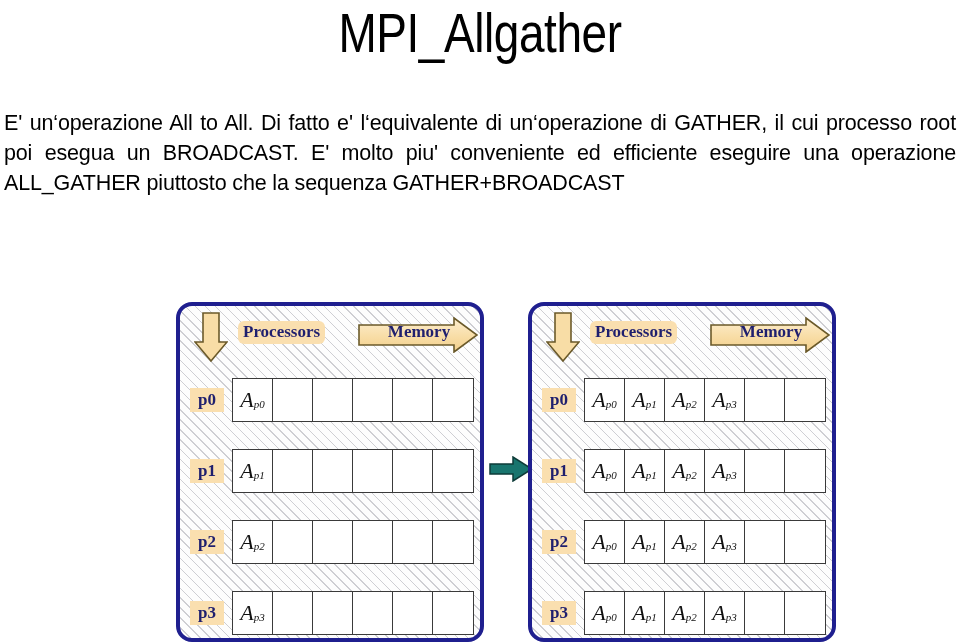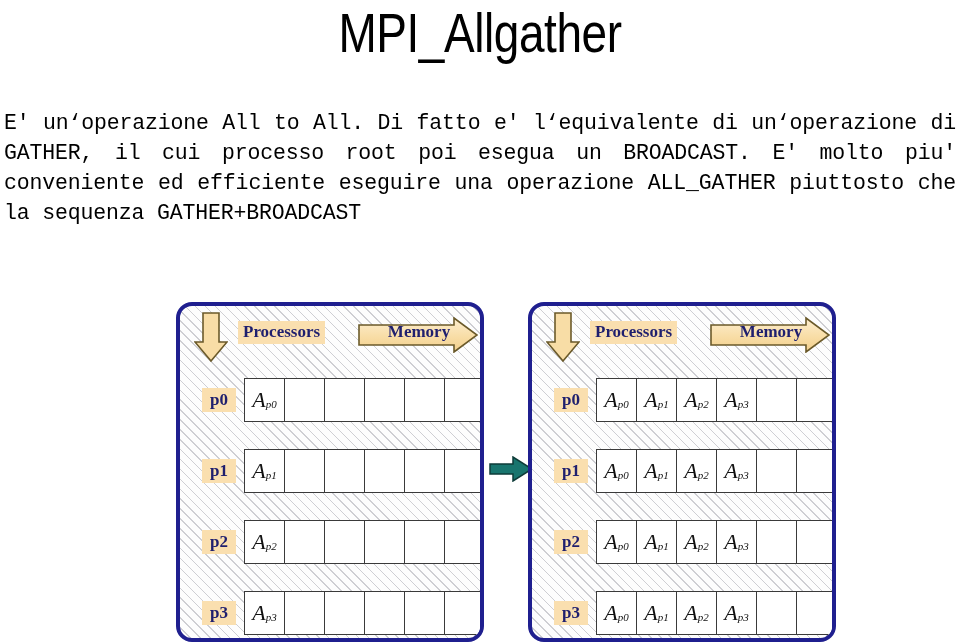--- a/index.html
+++ b/index.html
@@ -33,21 +33,21 @@
     color: #000000;
     white-space: nowrap;
   }
 
   
   .body-text {
     position: absolute;
     top: 108px;
     left: 4px;
     width: 952px;
-    font-family: Liberation Mono, monospace;
+    font-family: Liberation Sans, sans-serif;
     font-size: 21.5px;
     line-height: 30px;
     letter-spacing: -0.15px;
     color: #000000;
     text-align: justify;
     text-justify: inter-word;
     white-space: normal;
   }
 
   
@@ -102,20 +102,21 @@
     left: 58px;
     top: 15px;
     padding: 1px 5px 2px 5px;
     background: #fadfaf;
     color: #1f1f6e;
     font-family: "Liberation Serif", "DejaVu Serif", serif;
     font-weight: bold;
     font-size: 17px;
     line-height: 20px;
     white-space: nowrap;
+    border-radius: 6px;
   }
 
   .mem-arrow {
     position: absolute;
     left: 178px;
     top: 11px;
     width: 120px;
     height: 36px;
   }
   .mem-label {
@@ -132,21 +133,20 @@
     white-space: nowrap;
     pointer-events: none;
   }
 
   
   .row {
     position: absolute;
     left: 0;
     width: 100%;
     height: 44px;
-    margin-left: 12px;
   }
   .row-0 { top: 72px; }
   .row-1 { top: 143px; }
   .row-2 { top: 214px; }
   .row-3 { top: 285px; }
 
   .proc-tag {
     position: absolute;
     left: 10px;
     top: 10px;

